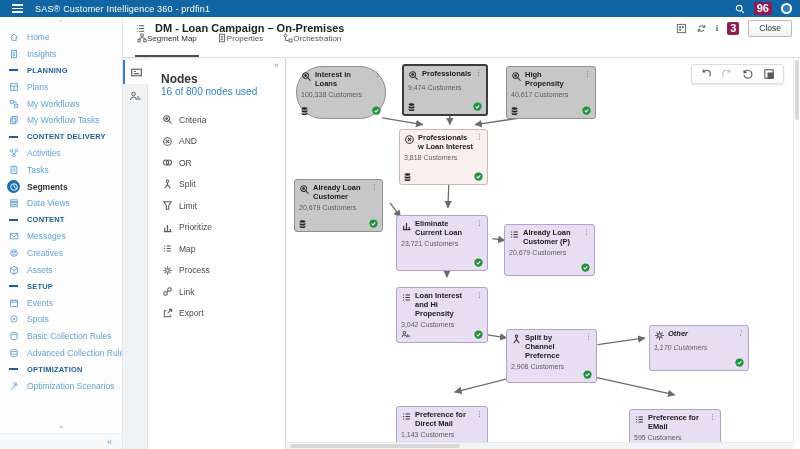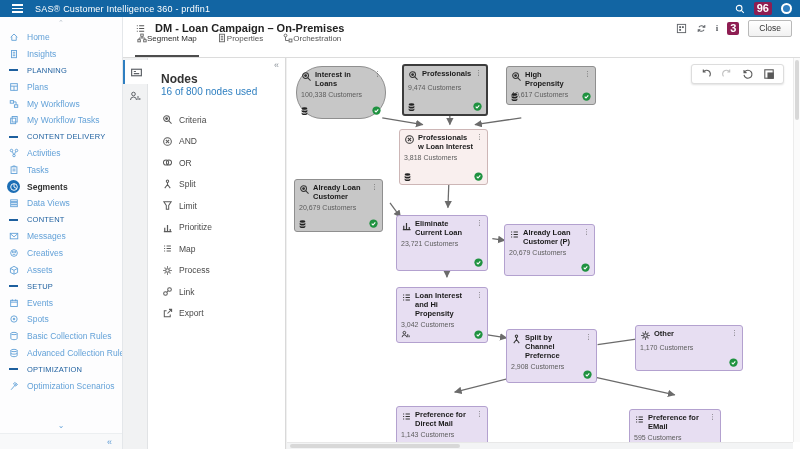--- a/index.html
+++ b/index.html
@@ -18,21 +18,21 @@
   .app { display:flex; height:432px; }
 
   
   .sidebar { width:123px; background:#fdfdfe; border-right:1px solid #e4e7ea; display:flex; flex-direction:column; font-size:8.5px; position:relative; }
   .sb-scrollup { text-align:center; color:#b9c3cc; font-size:7px; height:12px; line-height:12px; }
   .sb-list { flex:1; overflow:hidden; }
   .sb-item { display:flex; align-items:center; height:16.6px; padding-left:7px; color:#64a2d8; cursor:pointer; white-space:nowrap; }
   .sb-item .ic { width:13px; height:13px; display:flex; align-items:center; justify-content:center; margin-right:7px; flex:0 0 13px; color:#64a2d8; }
   .sb-item.sel { color:#333; font-weight:bold; }
   .sb-item.sel .ic { background:#1c6eb5; border-radius:50%; color:#fff; }
-  .sb-sec { display:flex; align-items:center; height:16.6px; padding-left:7px; color:#1d5f9e; font-weight:normal; font-size:7.5px; letter-spacing:.2px; }
+  .sb-sec { display:flex; align-items:center; height:16.6px; padding-left:7px; color:#1d5f9e; font-weight:bold; font-size:7.5px; letter-spacing:.2px; }
   .sb-sec .dash { width:13px; margin-right:7px; flex:0 0 13px; display:flex; justify-content:center; }
   .sb-sec .dash i { width:9px; height:2px; background:#1d5f9e; display:block; }
   .sb-scrolldown { text-align:center; color:#6aa5da; font-size:8px; height:13px; line-height:11px; }
   .sb-footer { height:16px; border-top:1px solid #eceff1; background:#f8f9fa; display:flex; align-items:center; justify-content:flex-end; padding-right:10px; color:#5e9bd3; font-size:9px; cursor:pointer; }
 
   
   .main { flex:1; display:flex; flex-direction:column; min-width:0; }
   .main-header { height:22px; display:flex; align-items:center; padding:0 8px 0 12px; }
   .list-icon { color:#555; margin-right:9px; cursor:pointer; }
   .page-title { font-size:11px; font-weight:bold; color:#222; }
@@ -575,21 +575,21 @@
                   </svg>
                 </span>
       <span class="fr">
                   <svg width="9" height="9" viewBox="0 0 12 12">
                     <circle cx="6" cy="6" r="5.5" fill="#1f9240"></circle>
                     <path d="M3.6 6.3 5.3 8 8.4 4.4" fill="none" stroke="#fff" stroke-width="1.5"></path>
                   </svg>
                 </span>
     </div>
             </div>
-            <div class="node gray" style="left: 219px; top: 8px; width: 90px; height: 39px;">
+            <div class="node gray" style="left: 219px; top: 8px; width: 90px; height: 53px;">
               <div class="node-head">
       <span class="ic">
                   <svg width="11" height="11" viewBox="0 0 12 12" fill="none" stroke="currentColor" stroke-width="1.1">
                     <circle cx="5" cy="5" r="3.2"></circle>
                     <path d="M7.4 7.4 10.4 10.4"></path>
                     <circle cx="5" cy="5" r="1" fill="currentColor"></circle>
                   </svg>
                 </span>
       <span class="node-title">High Propensity</span>
       <span class="node-kebab">⋮</span>
@@ -752,21 +752,21 @@
     <div class="node-foot">
 
       <span class="fr">
                   <svg width="9" height="9" viewBox="0 0 12 12">
                     <circle cx="6" cy="6" r="5.5" fill="#1f9240"></circle>
                     <path d="M3.6 6.3 5.3 8 8.4 4.4" fill="none" stroke="#fff" stroke-width="1.5"></path>
                   </svg>
                 </span>
     </div>
             </div>
-            <div class="node purple" style="left: 348px; top: 267px; width: 108px; height: 46px;">
+            <div class="node purple" style="left: 362px; top: 267px; width: 100px; height: 46px; font-style: italic;">
               <div class="node-head">
       <span class="ic">
                   <svg width="11" height="11" viewBox="0 0 12 12" fill="none" stroke="currentColor" stroke-width="1.1">
                     <circle cx="6" cy="6" r="2"></circle>
                     <path d="M6 1.4v1.6M6 9v1.6M1.4 6H3M9 6h1.6M2.8 2.8l1.1 1.1M8.1 8.1l1.1 1.1M9.2 2.8 8.1 3.9M3.9 8.1 2.8 9.2"></path>
                   </svg>
                 </span>
       <span class="node-title">Other</span>
       <span class="node-kebab">⋮</span>
     </div>

